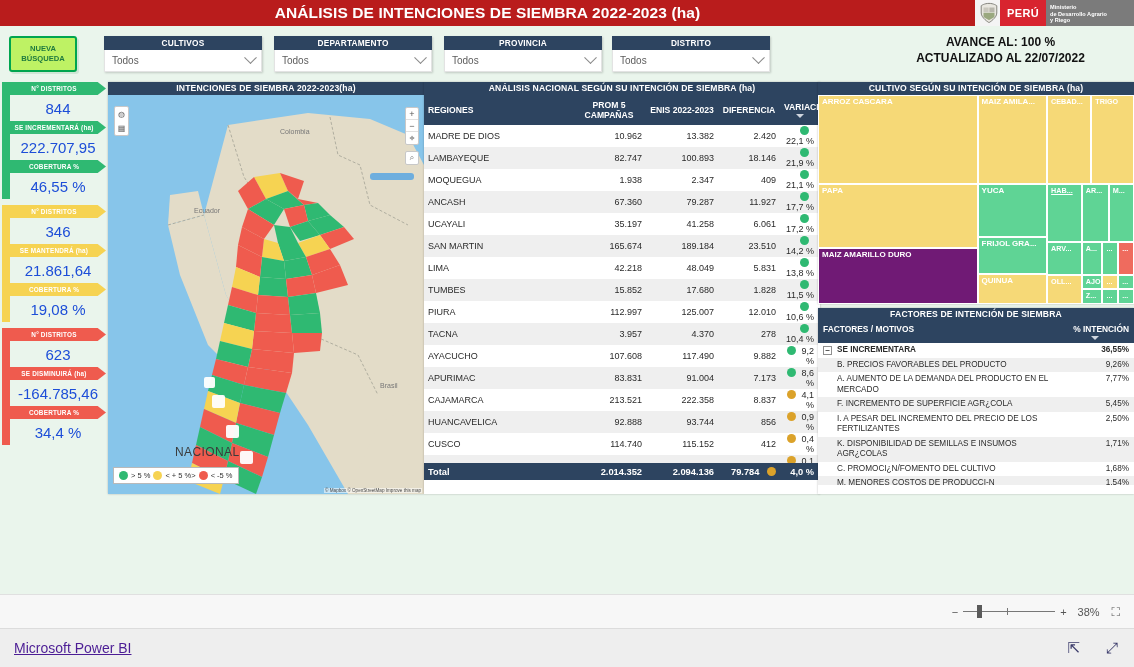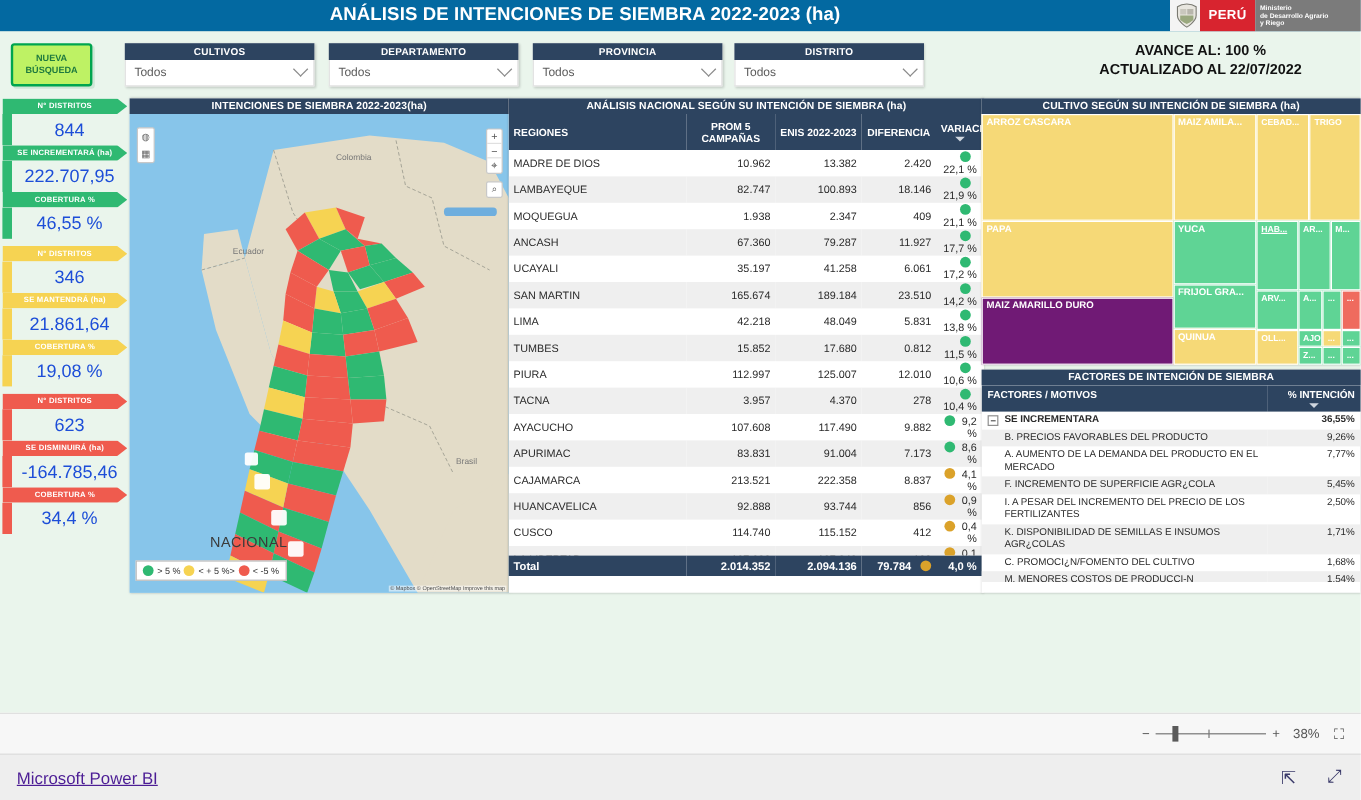--- a/index.html
+++ b/index.html
@@ -7,21 +7,21 @@
     width: 1134px; height: 667px;
     font-family: "Liberation Sans", sans-serif;
     background: #ffffff; overflow: hidden;
   }
   .canvas { position: relative; width: 1134px; height: 667px; background: #fff; }
 
   
   .report { position: absolute; left: 0; top: 0; width: 1134px; height: 594px; background: #eaf5ec; }
 
   
-  .hdr { position: absolute; left: 0; top: 0; width: 1134px; height: 26px; background: #0369a1; }
+  .hdr { position: absolute; left: 0; top: 0; width: 1134px; height: 26px; background: #b91c1c; }
   .hdr-title {
     position: absolute; left: 0; top: 0; width: 975px; height: 26px;
     line-height: 26px; text-align: center; color: #fff;
     font-size: 15.5px; font-weight: bold; letter-spacing: .1px;
   }
   .hdr-logo { position: absolute; left: 975px; top: 0; width: 159px; height: 26px; background: #f4f4f4; display: flex; align-items: center; }
   .logo-shield { width: 22px; height: 22px; margin-left: 3px; flex: none; }
   .logo-peru {
     width: 46px; height: 26px; background: #d8242f; color: #fff;
     font-size: 11px; font-weight: bold; display: flex; align-items: center; justify-content: center;
@@ -437,21 +437,21 @@
                 <td class="t-region">LIMA</td>
                 <td class="t-num">42.218</td>
                 <td class="t-num">48.049</td>
                 <td class="t-num">5.831</td>
                 <td class="t-var"><i class="vdot" style="background:#2fb972;margin-right:5px"></i><span>13,8 %</span></td>
               </tr>
               <tr>
                 <td class="t-region">TUMBES</td>
                 <td class="t-num">15.852</td>
                 <td class="t-num">17.680</td>
-                <td class="t-num">0.812</td>
+                <td class="t-num">1.828</td>
                 <td class="t-var"><i class="vdot" style="background:#2fb972;margin-right:5px"></i><span>11,5 %</span></td>
               </tr>
               <tr>
                 <td class="t-region">PIURA</td>
                 <td class="t-num">112.997</td>
                 <td class="t-num">125.007</td>
                 <td class="t-num">12.010</td>
                 <td class="t-var"><i class="vdot" style="background:#2fb972;margin-right:5px"></i><span>10,6 %</span></td>
               </tr>
               <tr>

